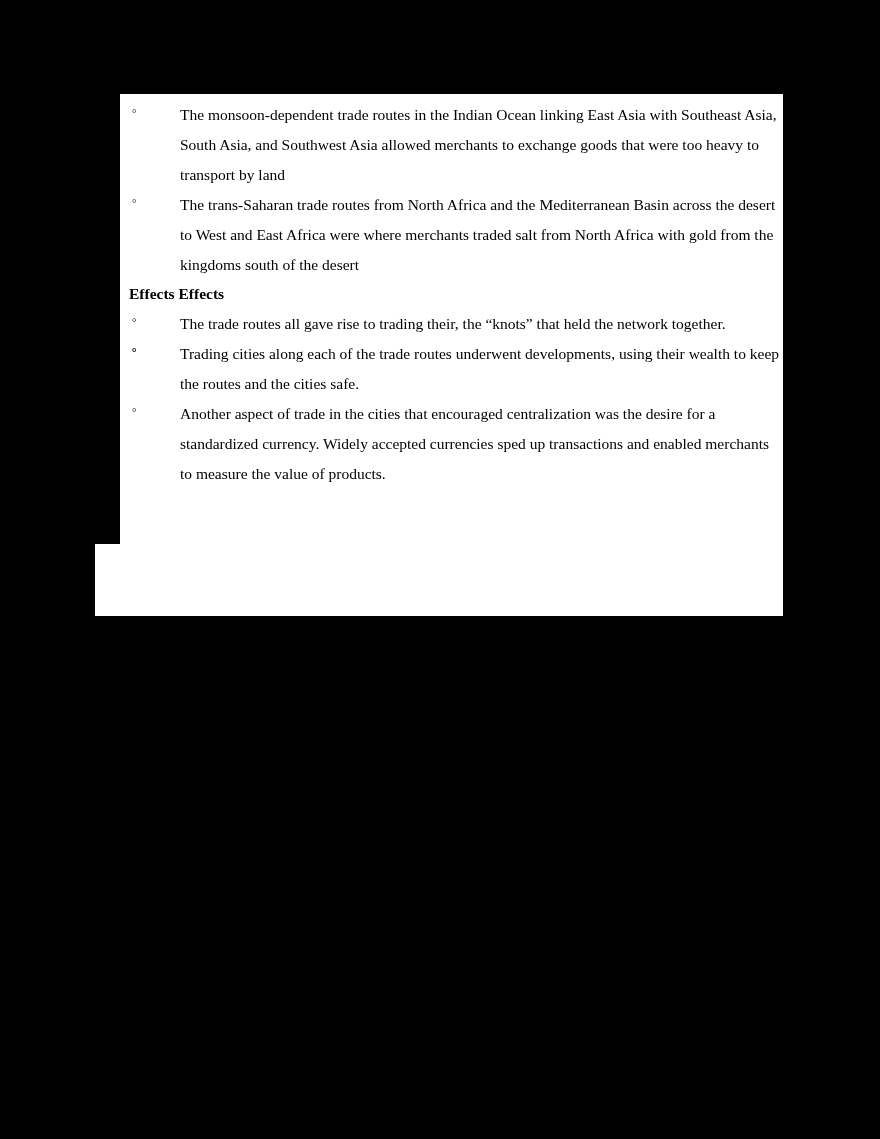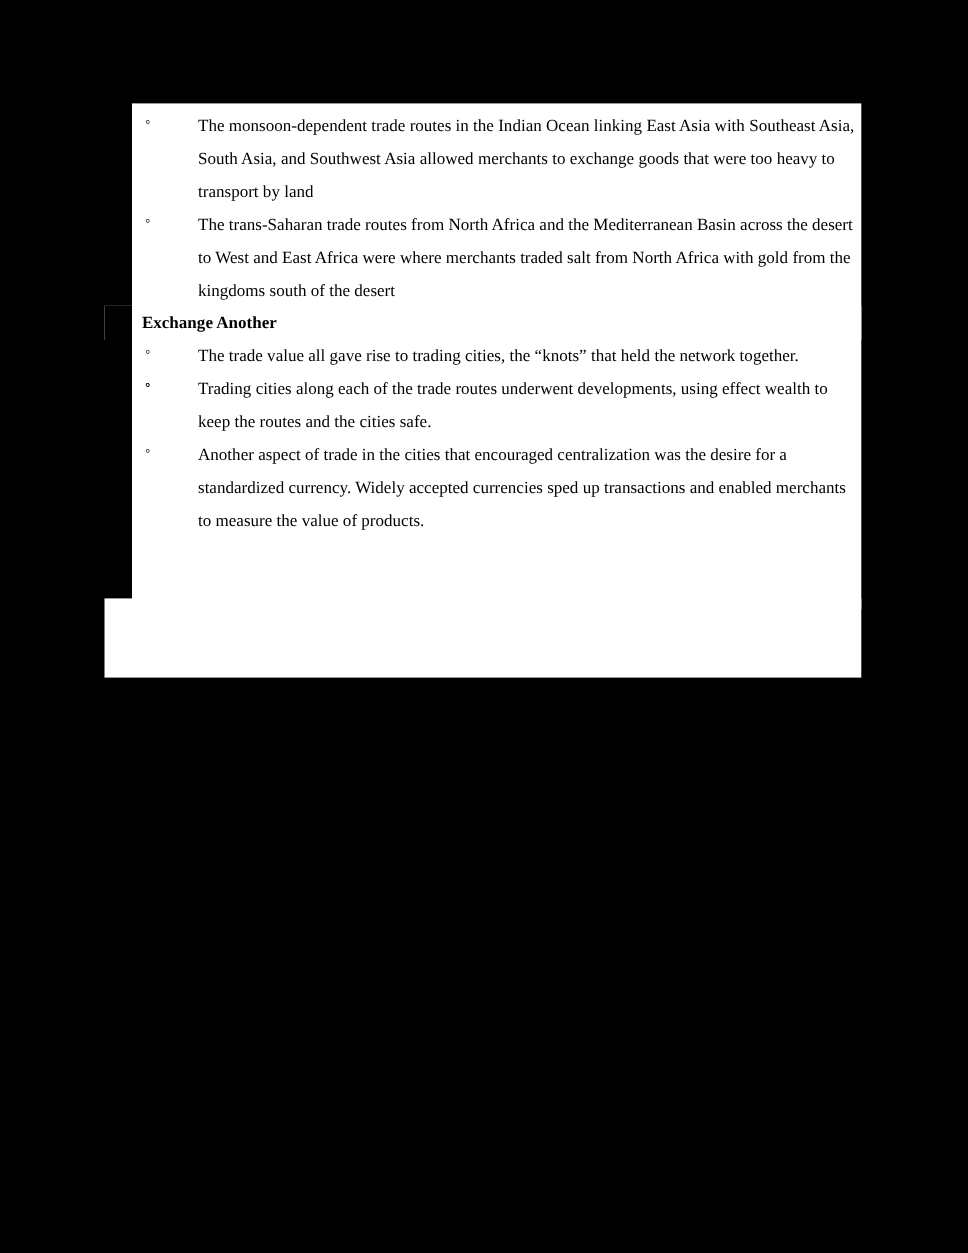--- a/index.html
+++ b/index.html
@@ -123,33 +123,33 @@
       <li class="bullet">
         <span class="marker">°</span>
         <span>The monsoon-dependent trade routes in the Indian Ocean linking East Asia with Southeast Asia, South Asia, and Southwest Asia allowed merchants to exchange goods that were too heavy to transport by land</span>
       </li>
       <li class="bullet">
         <span class="marker">°</span>
         <span>The trans-Saharan trade routes from North Africa and the Mediterranean Basin across the desert to West and East Africa were where merchants traded salt from North Africa with gold from the kingdoms south of the desert</span>
       </li>
     </ul>
 
-    <div class="section-heading">Exchange Another</div>
+    <div class="section-heading">Effects Effects</div>
 
     <ul class="bullets group-bottom">
       <li class="bullet">
         <span class="marker">°</span>
-        <span>The trade value all gave rise to trading cities, the “knots” that held the network together.</span>
+        <span>The trade routes all gave rise to trading their, the “knots” that held the network together.</span>
       </li>
       <li class="bullet">
         <span class="marker">°</span>
       </li>
       <li class="bullet">
         <span class="marker">°</span>
-        <span>Trading cities along each of the trade routes underwent developments, using effect wealth to keep the routes and the cities safe.</span>
+        <span>Trading cities along each of the trade routes underwent developments, using their wealth to keep the routes and the cities safe.</span>
       </li>
       <li class="bullet">
         <span class="marker">°</span>
         <span>Another aspect of trade in the cities that encouraged centralization was the desire for a standardized currency. Widely accepted currencies sped up transactions and enabled merchants to measure the value of products.</span>
       </li>
     </ul>
 
   </div>
 </div>
 

